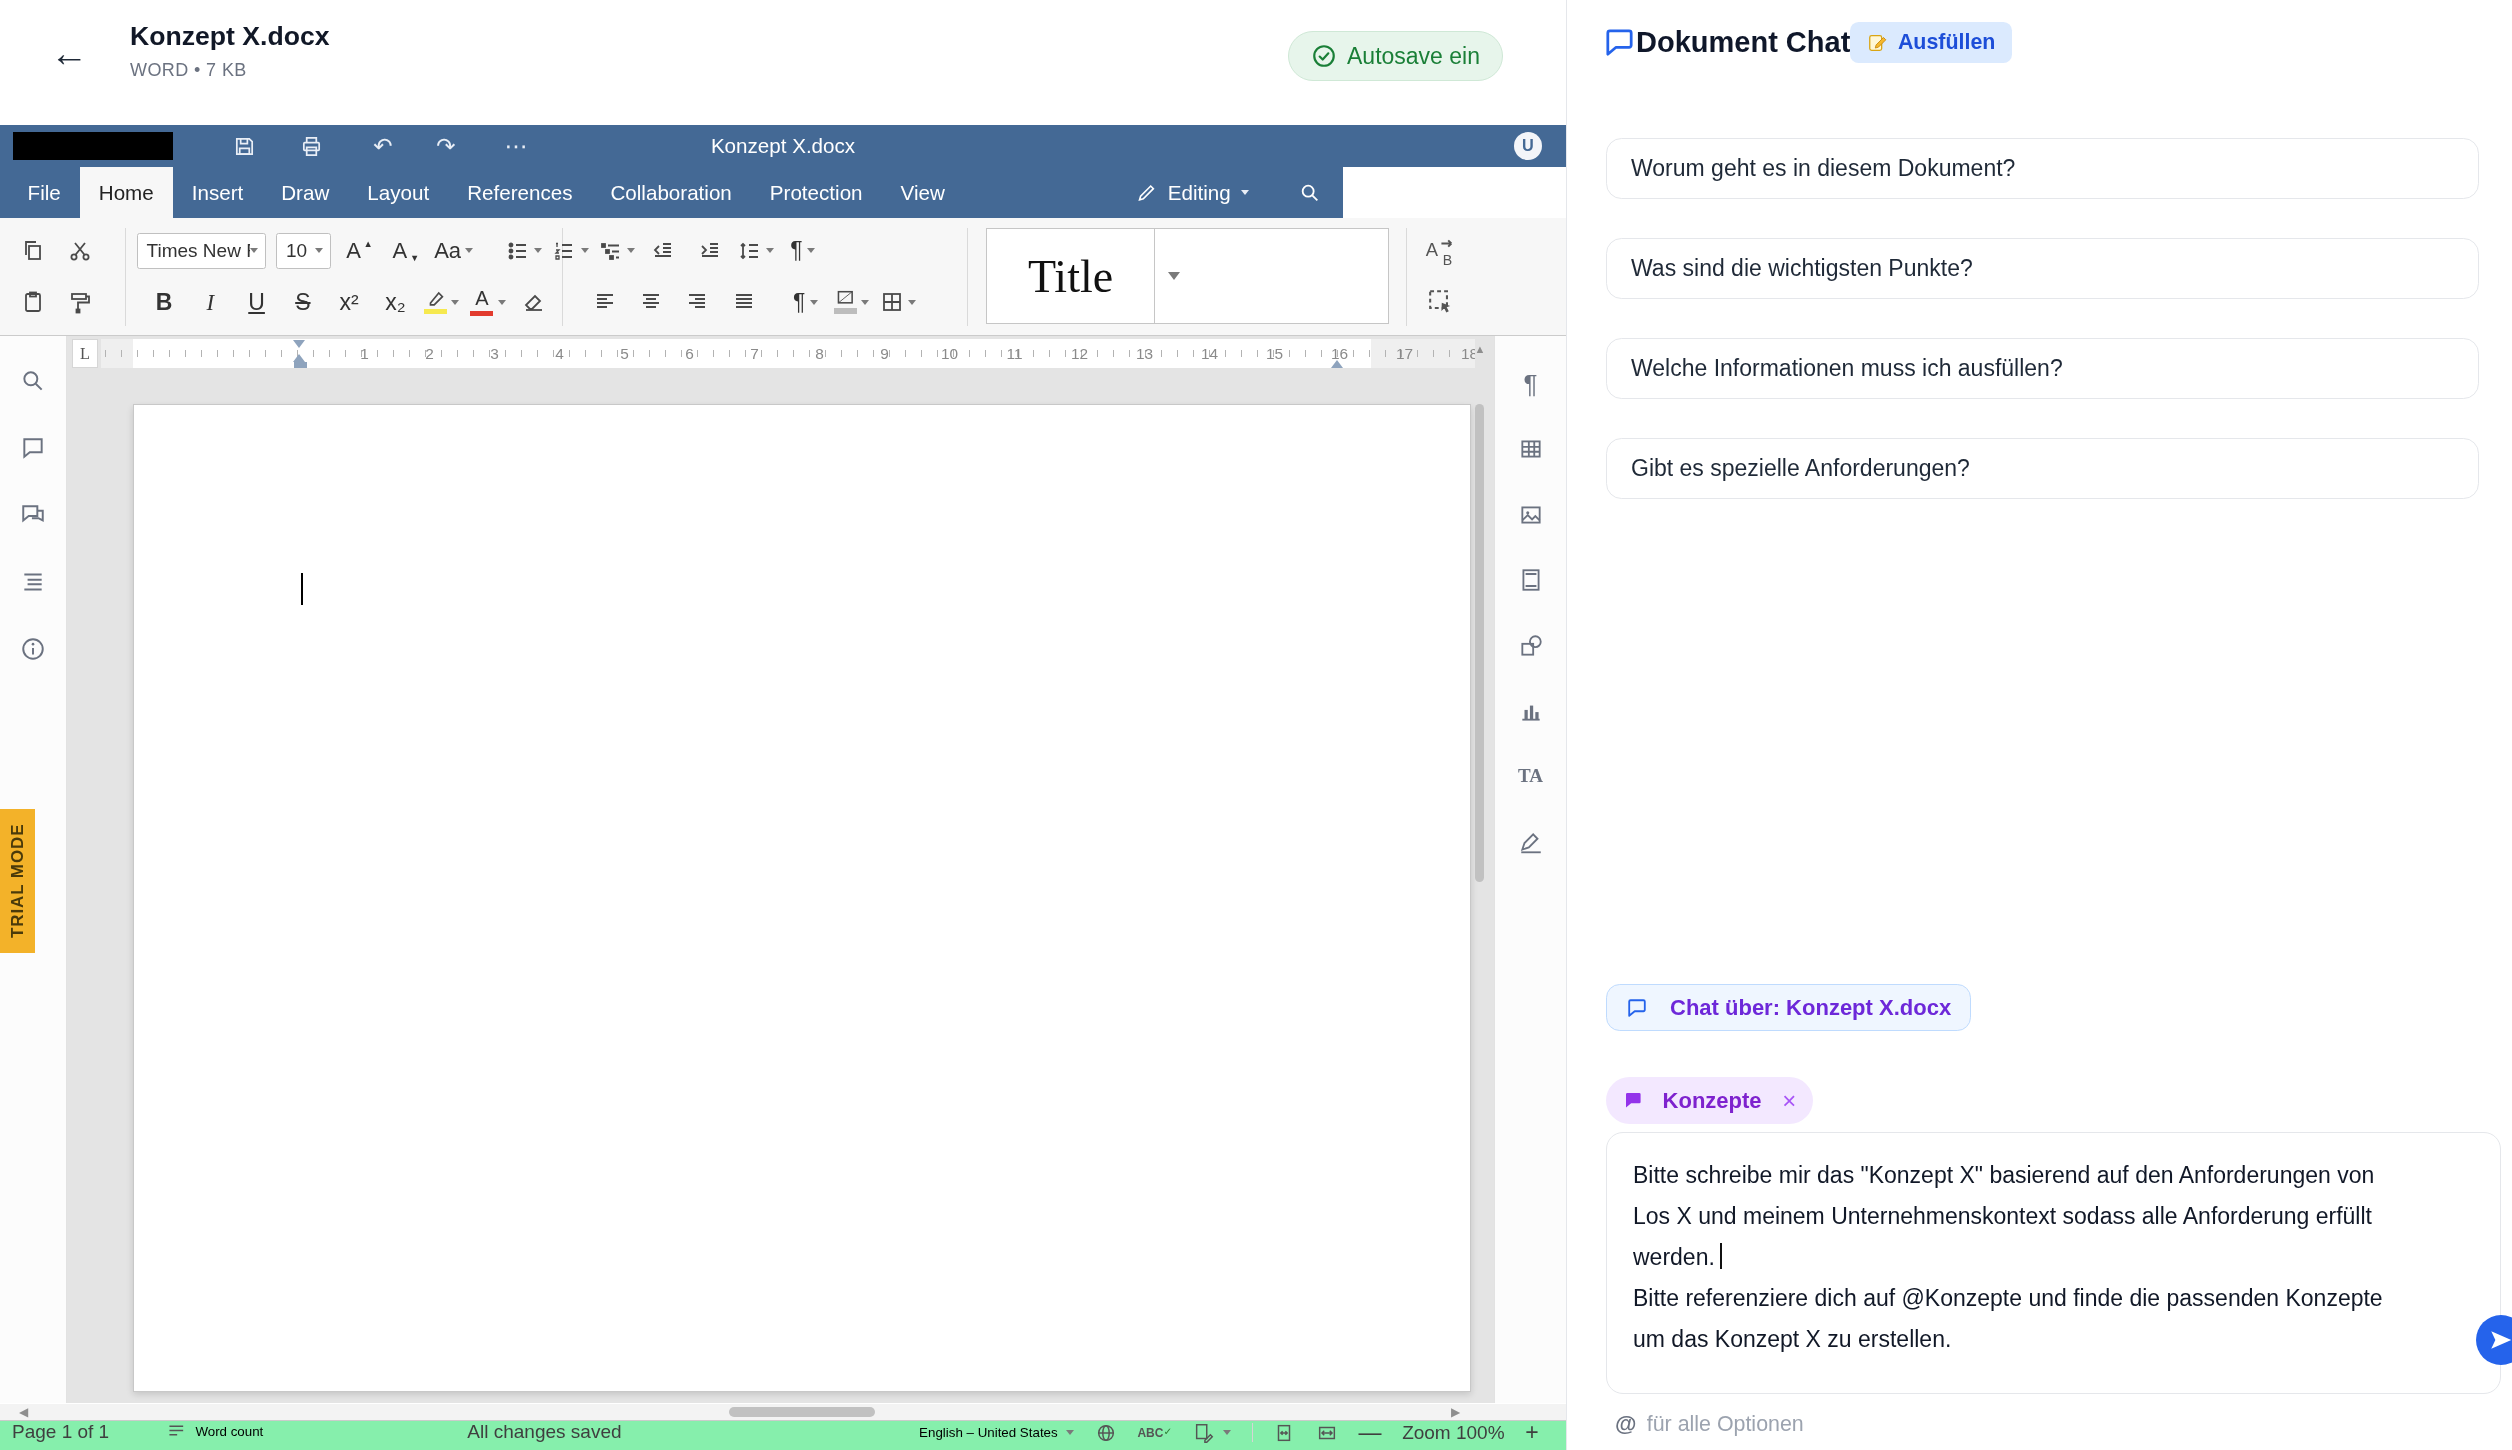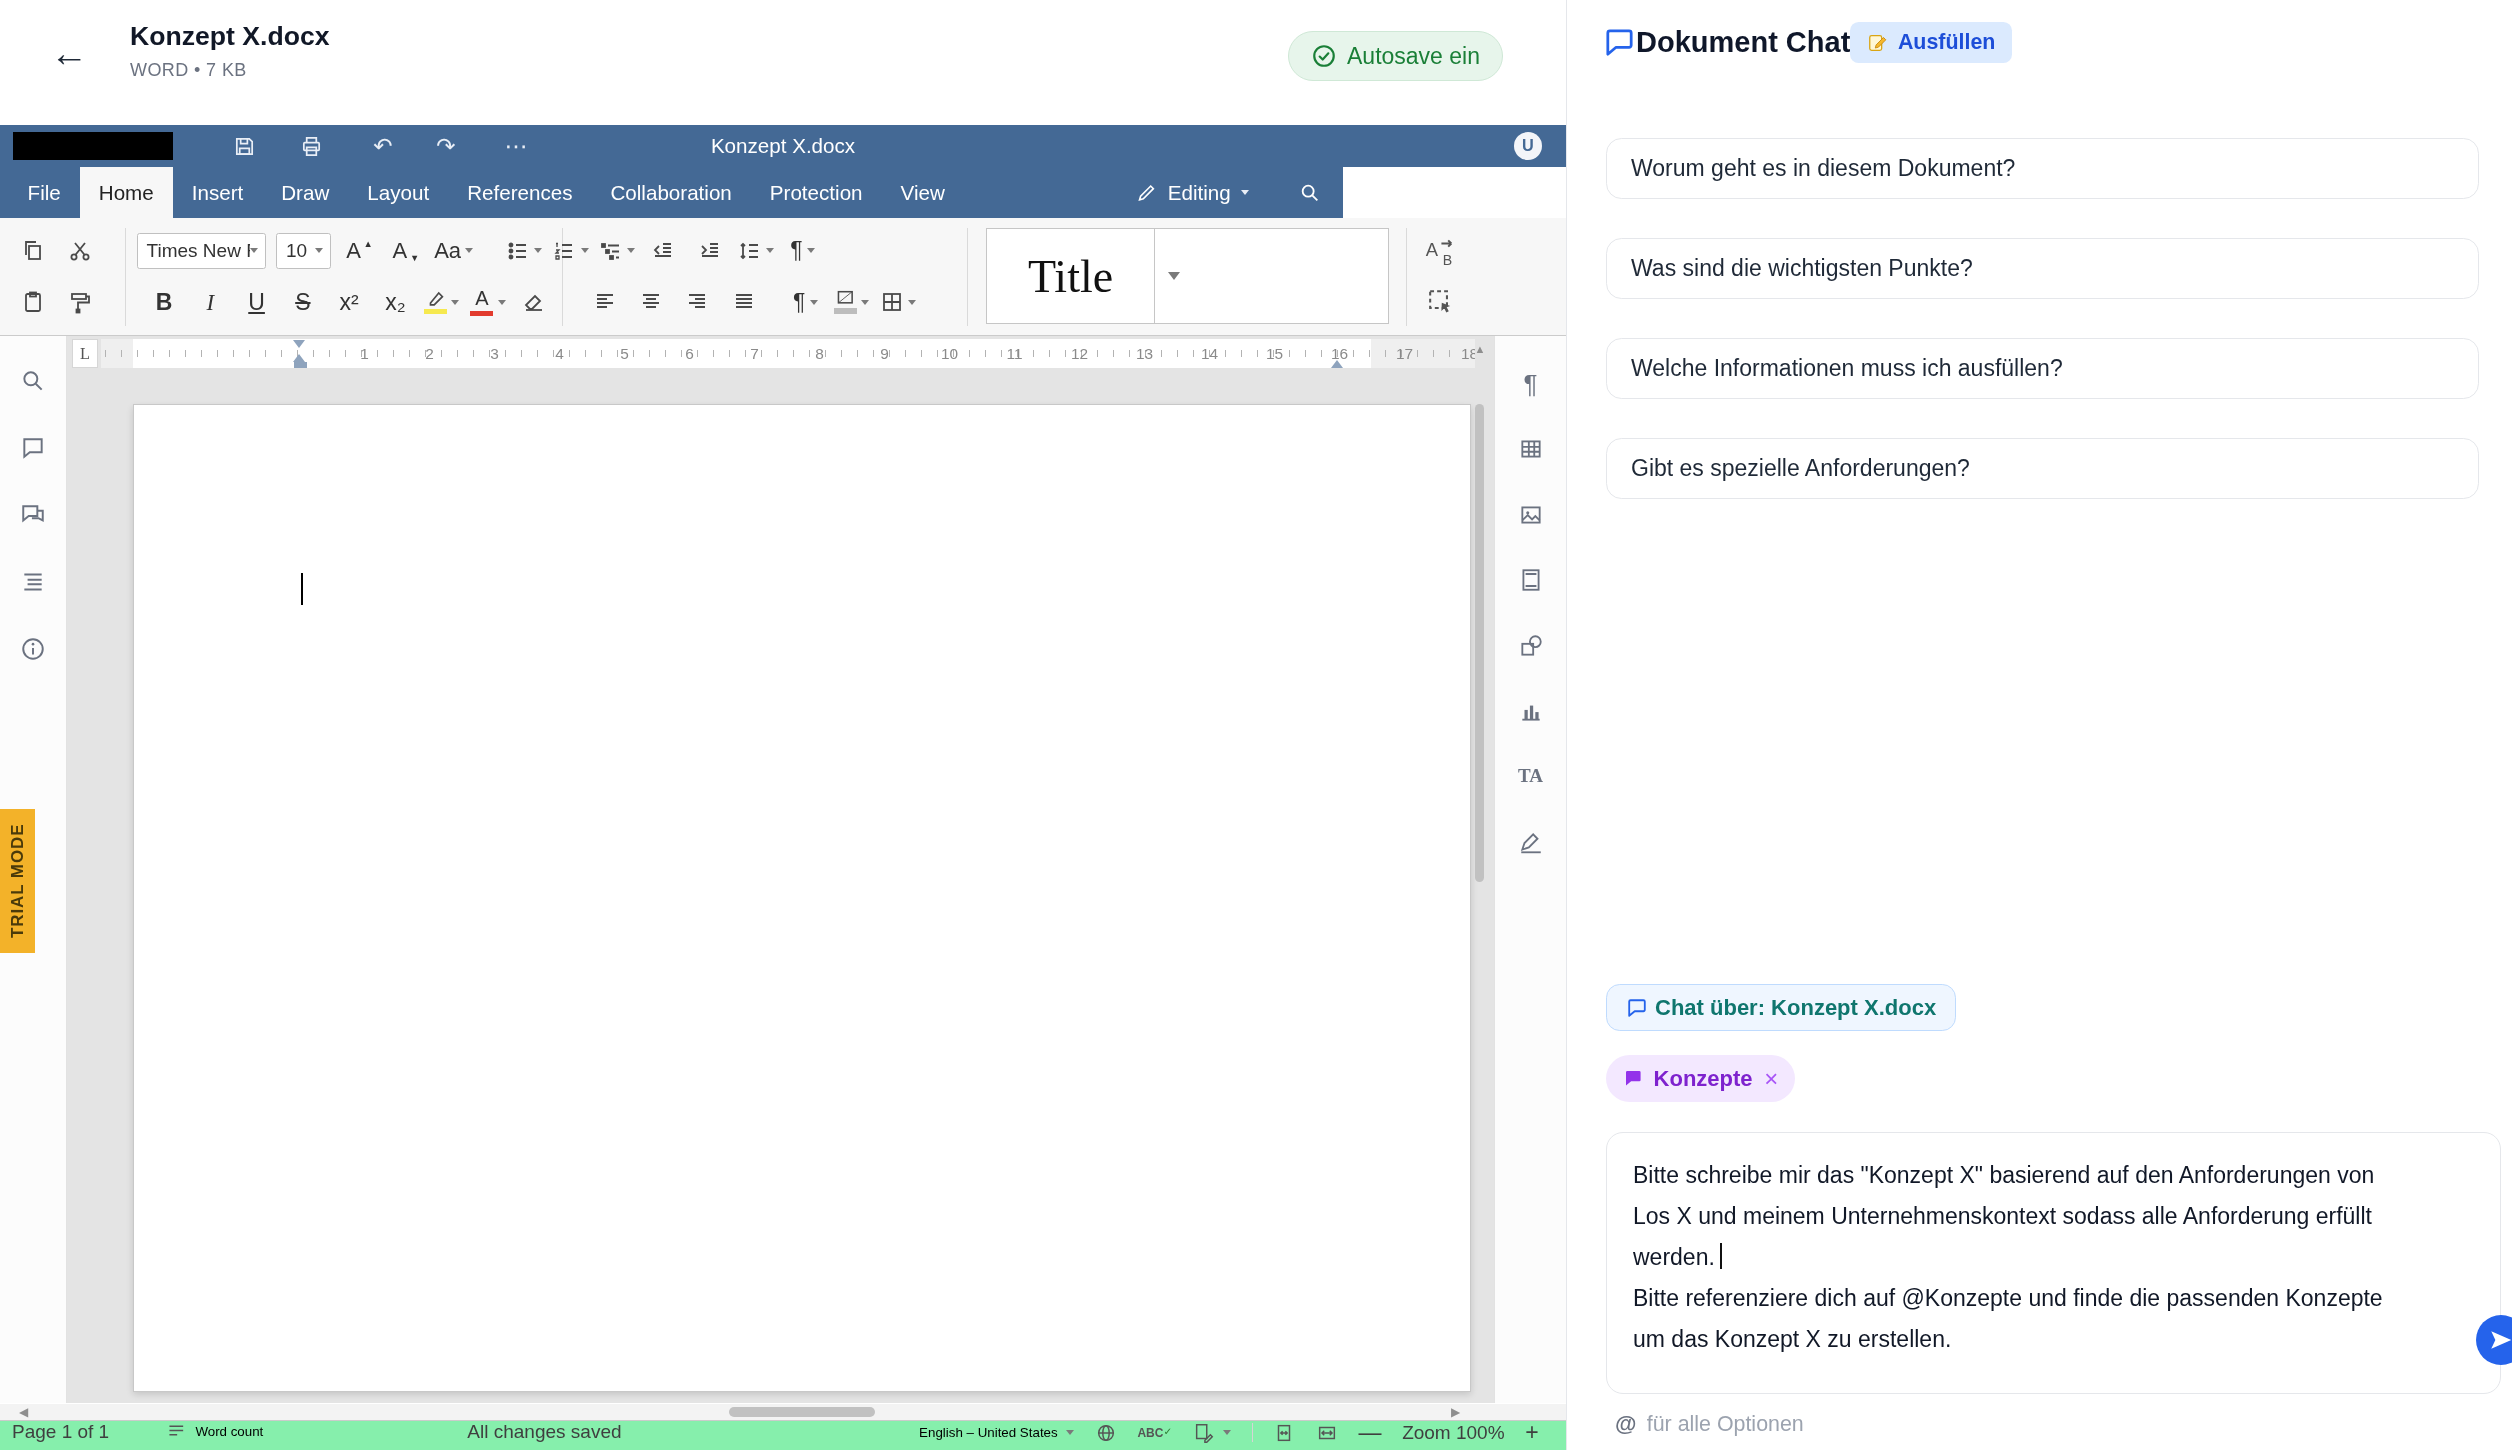--- a/index.html
+++ b/index.html
@@ -107,23 +107,23 @@
   .zl{font-size:19px;color:#3f3f3f}
   .zbtn{font-size:23px;color:#3f3f3f;line-height:1}
 
   
   .chat-pane{position:absolute;left:1566px;top:0;width:947px;height:1451px;background:#fff;border-left:0.9px solid #e5e7eb}
   .ch-head{position:absolute;left:36px;top:22px;display:flex;align-items:center;}
   .ch-title{font-size:29px;font-weight:700;color:#0f172a}
   .fill-pill{display:flex;align-items:center;gap:8.6px;height:41px;padding:0 17px;border-radius:8.6px;background:#dbeafe;color:#1d4ed8;font-size:21.4px;font-weight:600}
   .sugg{position:absolute;left:39px;right:34px;top:138px}
   .chip-q{height:61px;margin-bottom:39px;border:0.9px solid #e5e7eb;border-radius:15.4px;background:#fff;display:flex;align-items:center;padding:0 24px;font-size:23px;color:#1f2937}
-  .ctx-chip{position:absolute;left:39px;top:984px;height:47px;display:inline-flex;align-items:center;gap:7px;padding:0 19px;
-    border:1.7px solid #bfdbfe;border-radius:13.7px;background:#eff6ff;color:#0f766e;font-size:22px;font-weight:600}
-  .tag-chip{position:absolute;left:39px;top:1055px;height:47px;display:inline-flex;align-items:center;gap:10px;padding:0 17px;
+  .ctx-chip{position:absolute;left:39px;top:984px;height:47px;display:inline-flex;align-items:center;gap:22px;padding:0 19px;
+    border:1.7px solid #bfdbfe;border-radius:13.7px;background:#eff6ff;color:#6d28d9;font-size:22px;font-weight:600}
+  .tag-chip{position:absolute;left:39px;top:1077px;height:47px;display:inline-flex;align-items:center;gap:19px;padding:0 17px;
     border-radius:24px;background:#f3e8ff;color:#7e22ce;font-size:22px;font-weight:600}
   .tag-x{font-size:24px;color:#a855f7;line-height:1;margin-left:1.7px}
   .composer{position:absolute;left:39px;top:1132px;width:895px;height:262px;border:1.7px solid #e5e7eb;border-radius:17px;background:#fff;padding:22px 26px;cursor:text}
   .cline{font-size:23px;line-height:41px;color:#111827;white-space:nowrap}
   .spellu{text-decoration-color:#4b5563}
   .tcaret{display:inline-block;width:1.7px;height:26px;background:#111;vertical-align:-4.3px;margin-left:5.1px;animation:blink 1.1s steps(1) infinite}
   .hint{position:absolute;left:48px;top:1411px;display:flex;align-items:center;gap:10.3px}
   .hint .at{font-size:22px;color:#6b7280;font-weight:600}
   .hint .tx{font-size:21.4px;color:#9ca3af}
   .send{position:absolute;left:909px;top:1315px;width:50px;height:50px;border-radius:50%;background:#2563eb;display:flex;align-items:center;justify-content:center}

